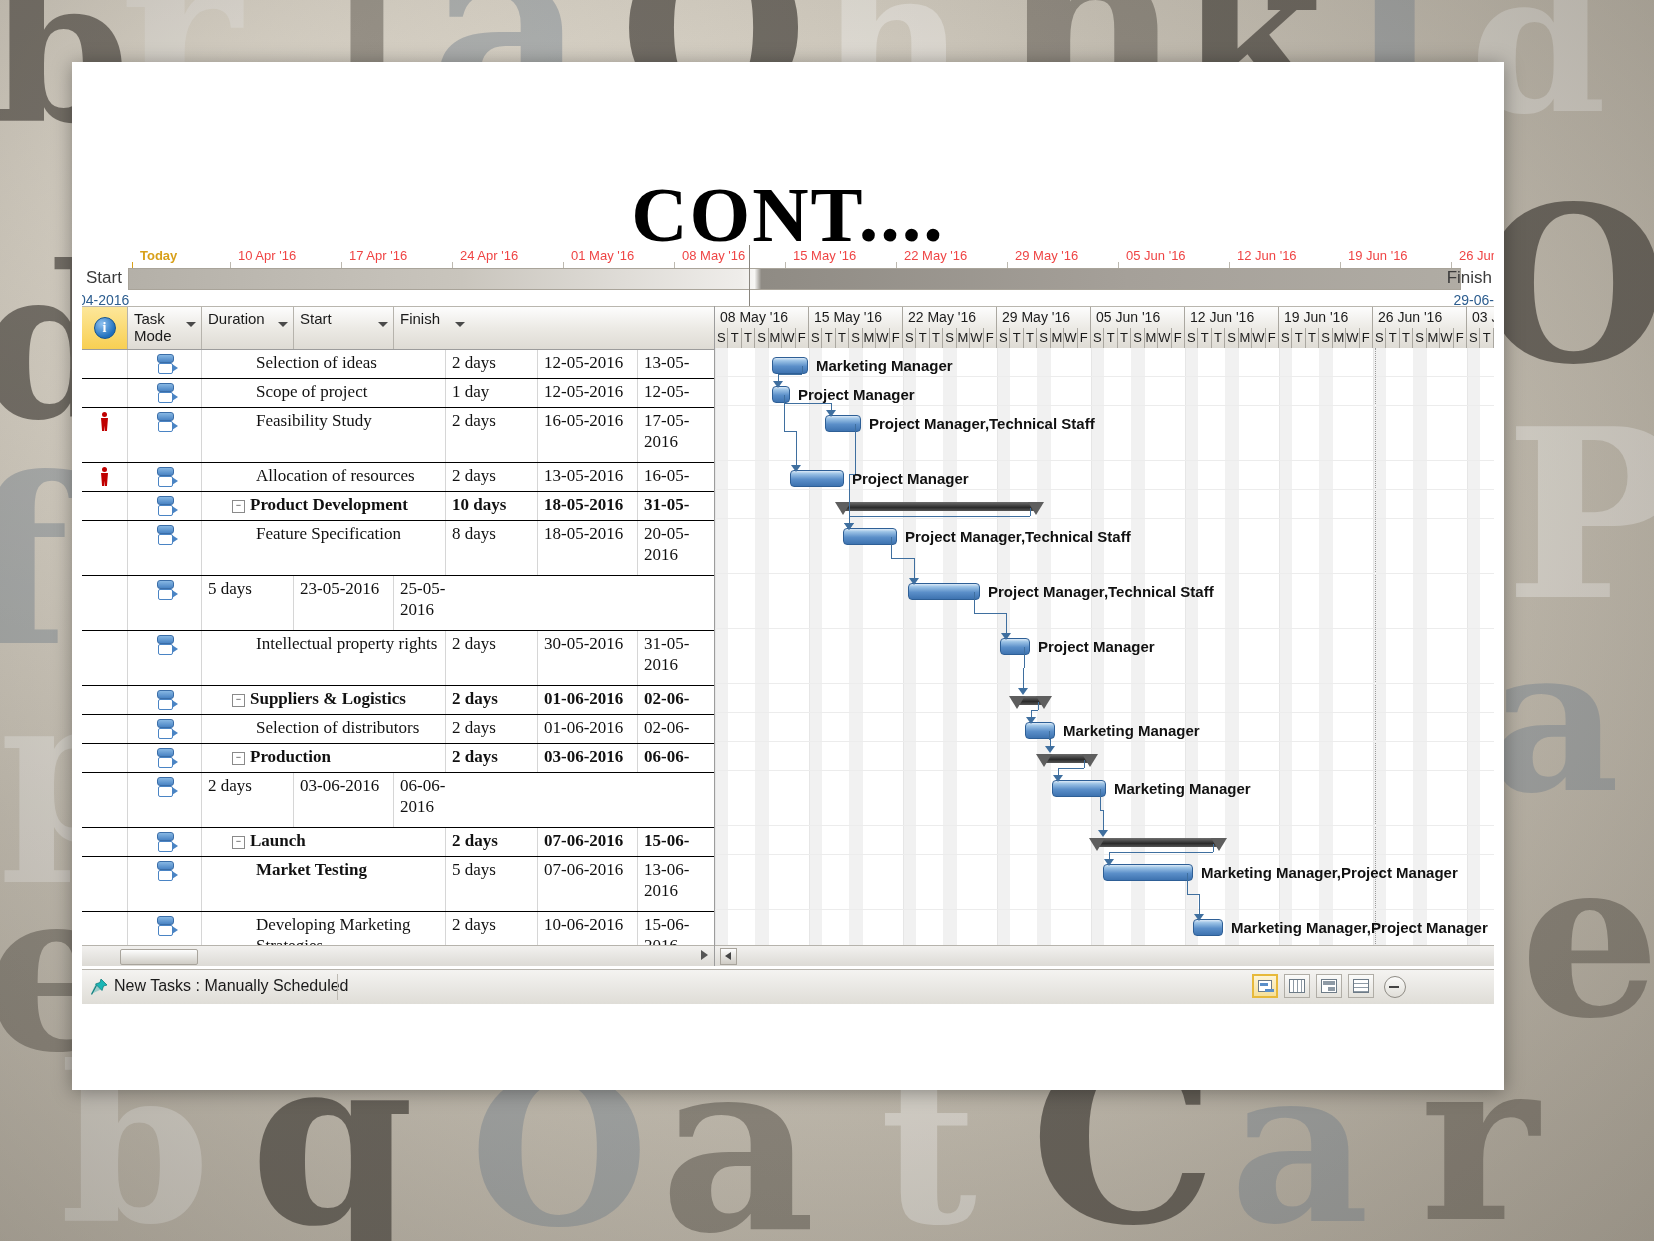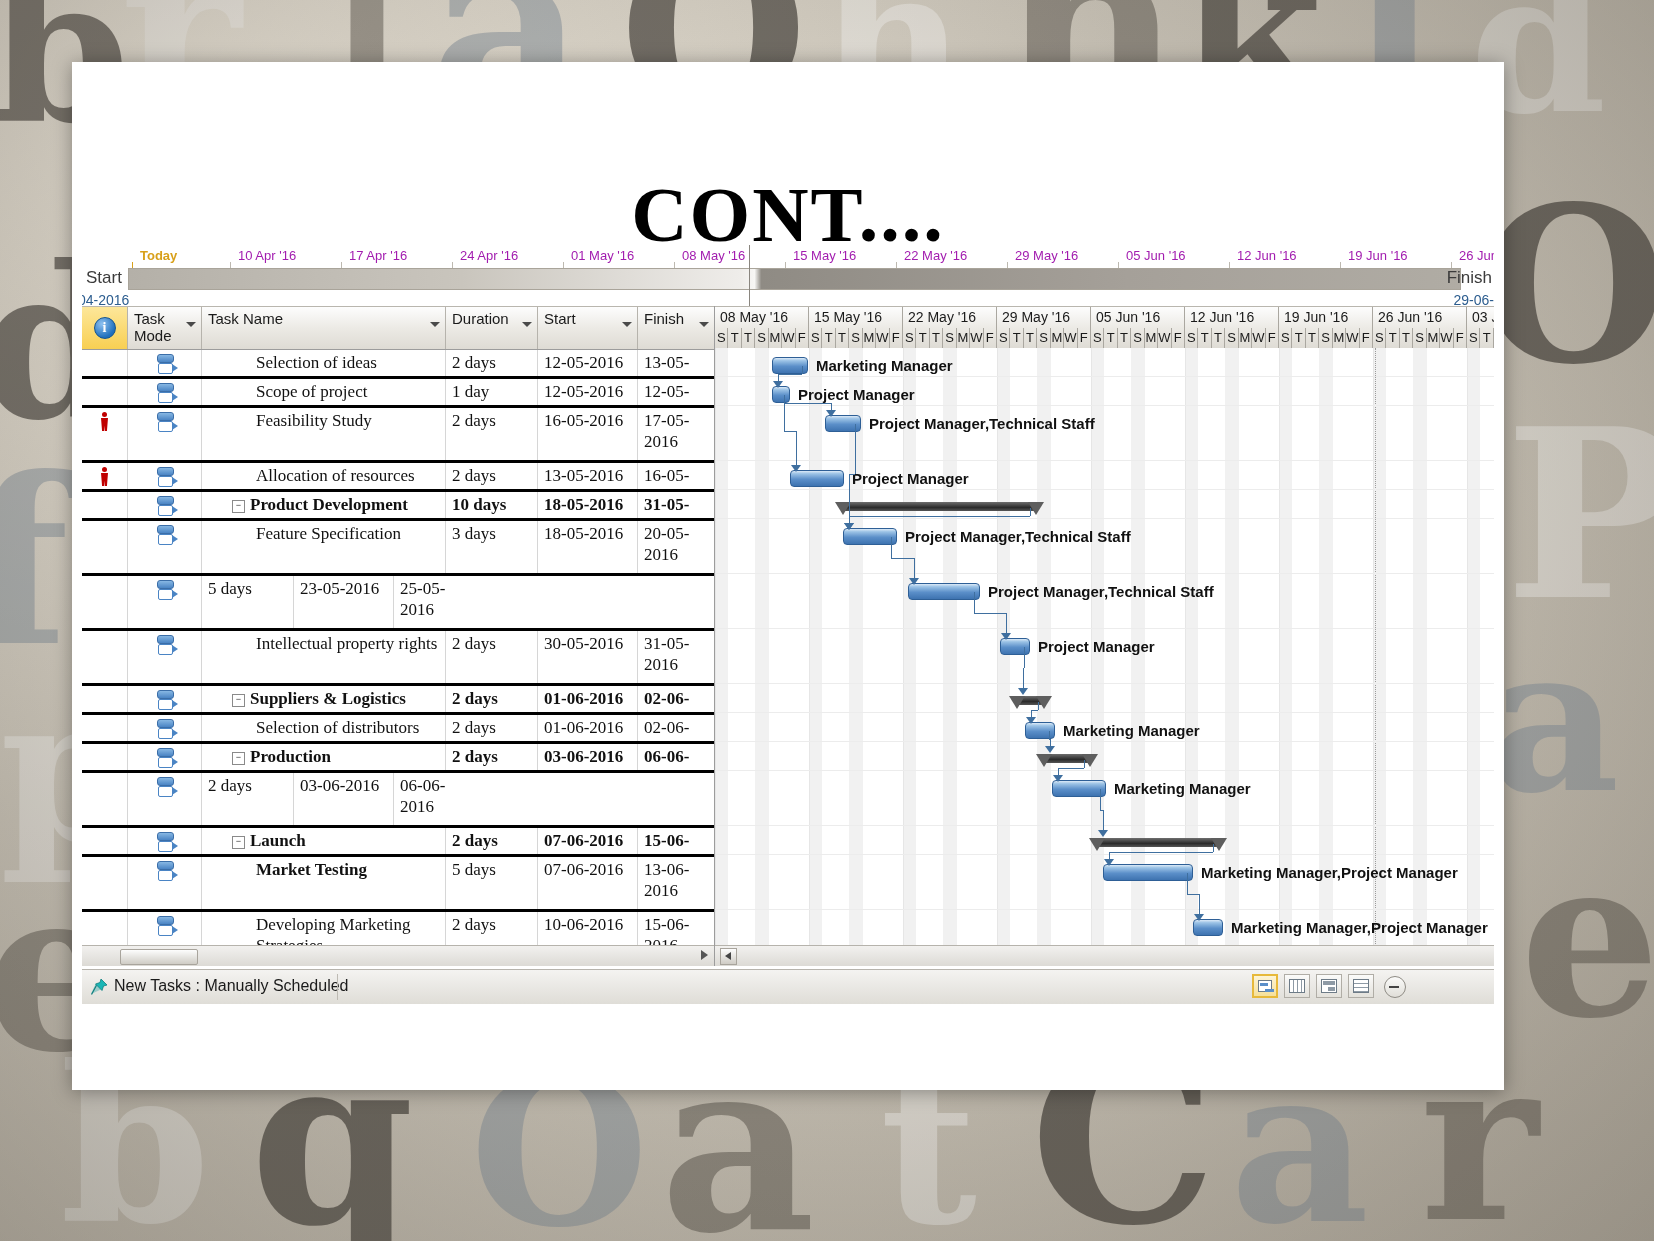--- a/index.html
+++ b/index.html
@@ -38,21 +38,21 @@
   
   #proj{
     position:absolute;left:10px;top:182px;width:1412px;height:760px;
     background:#ffffff;font-family:"Liberation Sans",sans-serif;
     overflow:hidden;
   }
 
   
   #timeline{position:absolute;left:0;top:0;width:1412px;height:62px;background:#fff;overflow:hidden;}
   #tl-ticks{position:absolute;left:46px;top:0;right:0;height:22px;}
-  #tl-ticks .tk{position:absolute;top:4px;font-size:13px;color:#a21caf;white-space:nowrap;}
+  #tl-ticks .tk{position:absolute;top:4px;font-size:13px;color:#ef4444;white-space:nowrap;}
   #tl-ticks .tk:before{content:"";position:absolute;left:-8px;top:14px;width:1px;height:10px;background:#bdb9b0;}
   #tl-ticks .today{color:#d8a01a;font-weight:bold;}
   #tl-ticks .today:before{background:#d8a01a;}
   #tl-startlab{position:absolute;left:4px;top:24px;font-size:17px;color:#3b3b3b;}
   #tl-startdate{position:absolute;left:-4px;top:48px;font-size:14px;color:#2c5d8f;}
   #tl-finlab{position:absolute;right:2px;top:24px;font-size:17px;color:#3b3b3b;}
   #tl-findate{position:absolute;right:0px;top:48px;font-size:14px;color:#2c5d8f;}
   #tl-bar{position:absolute;left:46px;top:24px;width:1333px;height:22px;
     border:1px solid #a9a49a;box-sizing:border-box;
     background:linear-gradient(to right,#b4b0a8 0%,#c9c5bd 25%,#efedea 46%,#f7f6f4 47%,#8f8b84 47.5%,#a5a099 75%,#b0aca4 100%);}
@@ -64,21 +64,21 @@
        border-bottom:1px solid #9c9c9c;border-top:1px solid #b9b6ae;display:flex;position:relative;}
   .hcell{border-right:1px solid #b6b3ac;box-sizing:border-box;position:relative;
     font-size:15px;color:#1a1a1a;padding:3px 6px;line-height:17px;display:flex;align-items:flex-start;}
   .hcell .arw{position:absolute;right:5px;top:15px;width:0;height:0;
     border-left:5px solid transparent;border-right:5px solid transparent;border-top:5px solid #4a4a4a;}
   .hcell.ind{background:linear-gradient(to bottom,#fde79a 0%,#f8cf52 100%);justify-content:center;align-items:center;}
   .ico-i{width:20px;height:20px;border-radius:50%;
     background:radial-gradient(circle at 35% 30%,#8fc2f0,#1f6fbd 70%);
     color:#fff;font:bold 14px "Liberation Serif",serif;display:flex;align-items:center;justify-content:center;
     border:1px solid #15548f;}
-  .trow{display:flex;border-bottom:3px solid #000000;box-sizing:border-box;position:relative;}
+  .trow{display:flex;border-bottom:1px solid #000000;box-sizing:border-box;position:relative;}
   .tcell{box-sizing:border-box;border-right:1px solid #d6d6d6;font-size:17px;color:#111;
     padding:2px 6px;font-family:"Liberation Serif","DejaVu Serif",serif;line-height:21px;overflow:hidden;}
   .tcell.ind{border-right:1px solid #d6d6d6;display:flex;align-items:flex-start;justify-content:center;padding-top:4px;}
   .tcell.mode{display:flex;align-items:flex-start;justify-content:center;padding-top:3px;}
   .tcell.name{padding-left:0;}
   .bold .tcell{font-weight:bold;}
   .nm{display:block;}
   .nm.ind1{padding-left:54px;}
   .nm.ind0{padding-left:30px;}
   .expander{display:inline-block;width:11px;height:11px;border:1px solid #8a8a8a;background:#fff;
@@ -229,24 +229,20 @@
 
     <div id="grid">
       <div class="hdr">
         <div class="hcell ind" style="width:46px">
           <span class="ico-i">i</span>
         </div>
         <div class="hcell" style="width:74px">
           <span>Task Mode</span>
           <span class="arw"></span>
         </div>
-        <div class="hcell" style="width:244px">
-          <span>Task Name</span>
-          <span class="arw"></span>
-        </div>
         <div class="hcell" style="width:92px">
           <span>Duration</span>
           <span class="arw"></span>
         </div>
         <div class="hcell" style="width:100px">
           <span>Start</span>
           <span class="arw"></span>
         </div>
         <div class="hcell" style="width:76px;border-right:none">
           <span>Finish</span>
@@ -343,21 +339,21 @@
             <div class="tcell ind" style="width: 46px;"></div>
             <div class="tcell mode" style="width: 74px;">
               <span class="ico-mode">
                 <span class="b1"></span>
                 <span class="b2"></span>
               </span>
             </div>
             <div class="tcell name" style="width: 244px;">
               <span class="nm ind1">Feature Specification</span>
             </div>
-            <div class="tcell" style="width: 92px;">3 days</div>
+            <div class="tcell" style="width: 92px;">8 days</div>
             <div class="tcell" style="width: 100px;">18-05-2016</div>
             <div class="tcell" style="width: 76px; border-right: none;">20-05-2016</div>
           </div>
           <div class="trow" style="height: 55px;">
             <div class="tcell ind" style="width: 46px;"></div>
             <div class="tcell mode" style="width: 74px;">
               <span class="ico-mode">
                 <span class="b1"></span>
                 <span class="b2"></span>
               </span>

